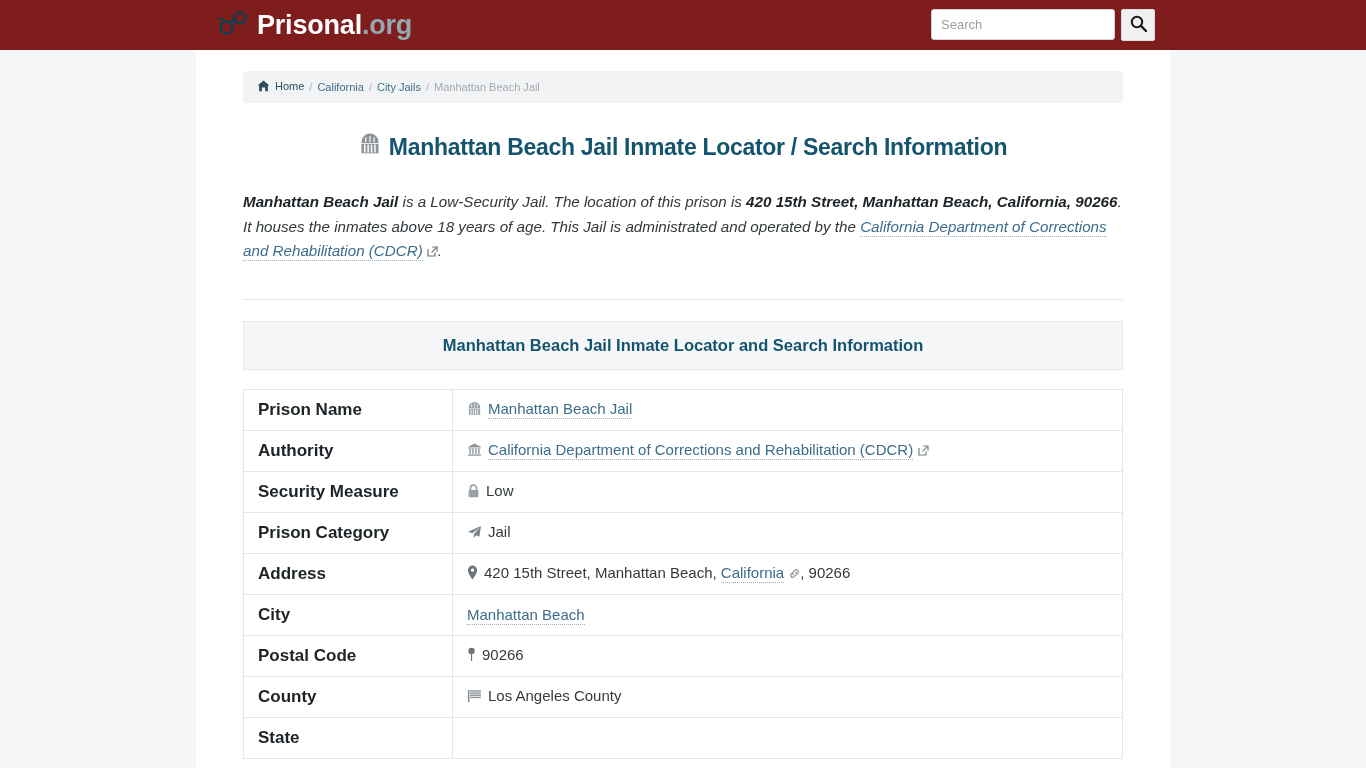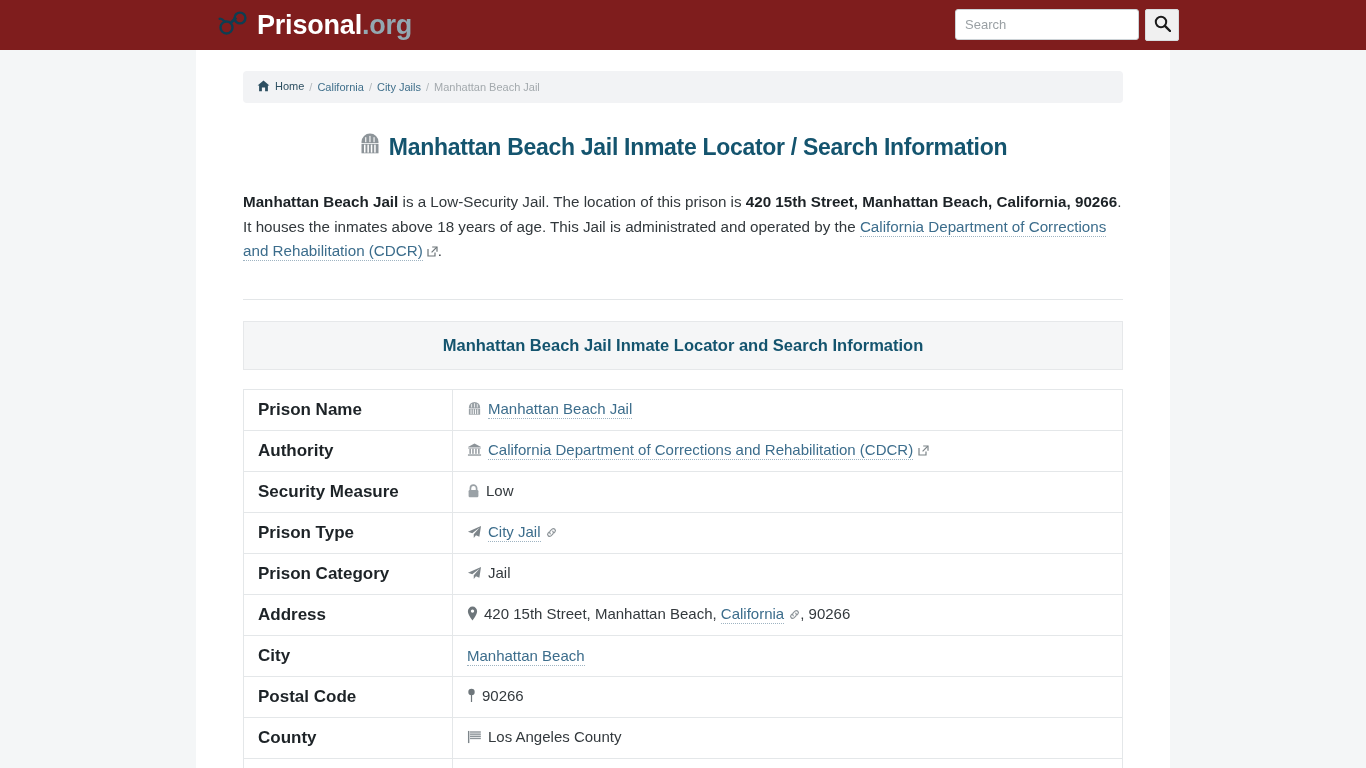--- a/index.html
+++ b/index.html
@@ -48,21 +48,20 @@
     width: 184px;
     height: 31px;
     border: 1px solid #ccd2d6;
     border-radius: 3px;
     background: #fff;
     font-family: "Liberation Sans", sans-serif;
     font-size: 13px;
     color: #333;
     padding: 0 9px;
     outline: none;
-    margin-left: 24px;
   }
   .search-input::placeholder { color: #9aa0a4; }
   .search-btn {
     width: 34px;
     height: 32px;
     background: #f0f0f0;
     border: 1px solid #d8dcde;
     border-radius: 2px;
     display: flex;
     align-items: center;
@@ -121,20 +120,21 @@
     justify-content: center;
     gap: 8px;
   }
 
   
   .intro {
     margin: 29px 0 0 0;
     font-size: 15.2px;
     line-height: 24.5px;
     color: #32383c;
+    font-style: italic;
   }
   .intro b { color: #1c2226; font-weight: bold; }
   a.dotted {
     color: #3c6d8c;
     text-decoration: none;
     border-bottom: 1px dotted #9fb4c2;
     padding-bottom: 1px;
   }
   .ext-icon { margin-left: 4px; vertical-align: -1px; }
 
@@ -295,31 +295,20 @@
                 </svg></span></td>
         </tr>
         <tr>
           <td class="label">Security Measure</td>
           <td class="value"><span class="cell-ico"><svg width="13" height="14" viewBox="0 0 13 14">
                   <path d="M3.4 6.2 L3.4 4.3 A3.1 3.1 0 0 1 9.6 4.3 L9.6 6.2" fill="none" stroke="#9aa1a6" stroke-width="1.7"></path>
                   <rect x="1.6" y="6.1" width="9.8" height="7.1" rx="1.2" fill="#9aa1a6"></rect>
                 </svg></span><span class="plain-val">Low</span></td>
         </tr>
         <tr>
-          <td class="label">Prison Type</td>
-          <td class="value"><span class="cell-ico"><svg width="15" height="14" viewBox="0 0 16 15">
-                  <path d="M15 1 L1 7.2 L5.6 8.8 L13.6 2.6 L7.2 10 L7.2 14 L9.6 11 L13.2 12.6 Z" fill="#7d858a"></path>
-                </svg></span><a class="dotted" href="#">City Jail</a><span class="link-ico"><svg width="11" height="11" viewBox="0 0 12 12">
-                  <g fill="none" stroke="#8d9499" stroke-width="1.3" stroke-linecap="round">
-                    <path d="M4.6 7.4 A2.2 2.2 0 0 1 4.6 4.3 L6.6 2.3 A2.2 2.2 0 0 1 9.7 5.4 L8.7 6.4"></path>
-                    <path d="M7.4 4.6 A2.2 2.2 0 0 1 7.4 7.7 L5.4 9.7 A2.2 2.2 0 0 1 2.3 6.6 L3.3 5.6"></path>
-                  </g>
-                </svg></span></td>
-        </tr>
-        <tr>
           <td class="label">Prison Category</td>
           <td class="value"><span class="cell-ico"><svg width="15" height="14" viewBox="0 0 16 15">
                   <path d="M15 1 L1 7.2 L5.6 8.8 L13.6 2.6 L7.2 10 L7.2 14 L9.6 11 L13.2 12.6 Z" fill="#7d858a"></path>
                 </svg></span><span class="plain-val">Jail</span></td>
         </tr>
         <tr>
           <td class="label">Address</td>
           <td class="value"><span class="cell-ico"><svg width="11" height="15" viewBox="0 0 11 15">
                   <path d="M5.5 0.6 A4.6 4.6 0 0 0 0.9 5.2 C0.9 8.8 5.5 14.4 5.5 14.4 C5.5 14.4 10.1 8.8 10.1 5.2 A4.6 4.6 0 0 0 5.5 0.6 Z" fill="#6e767b"></path>
                   <circle cx="5.5" cy="5.1" r="1.7" fill="#ffffff"></circle>

